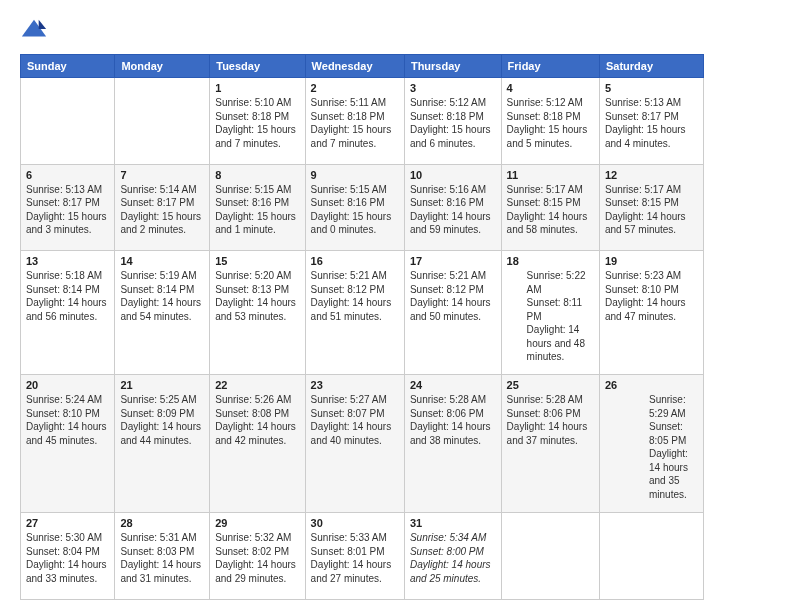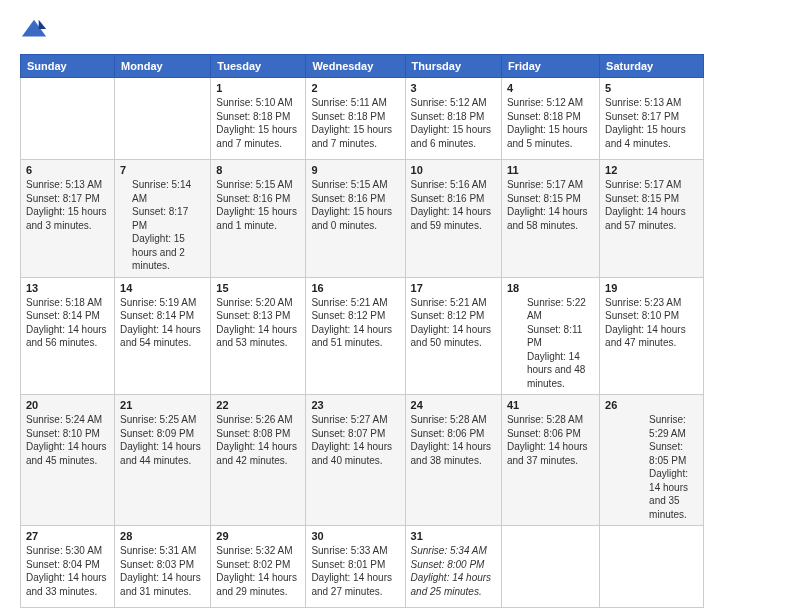--- a/index.html
+++ b/index.html
@@ -183,21 +183,21 @@
         </tr>
         <tr class="row-even">
           <td>
             <span class="day-num">6</span>
             <div class="day-info" style="white-space: pre-line;">Sunrise: 5:13 AM
 Sunset: 8:17 PM
 Daylight: 15 hours and 3 minutes.</div>
           </td>
           <td>
             <span class="day-num">7</span>
-            <div class="day-info" style="white-space: pre-line; margin-left: 12px;">Sunrise: 5:14 AM
+            <div class="day-info" style="white-space: pre-line;">Sunrise: 5:14 AM
 Sunset: 8:17 PM
 Daylight: 15 hours and 2 minutes.</div>
           </td>
           <td>
             <span class="day-num">8</span>
             <div class="day-info" style="white-space: pre-line;">Sunrise: 5:15 AM
 Sunset: 8:16 PM
 Daylight: 15 hours and 1 minute.</div>
           </td>
           <td>
@@ -294,21 +294,21 @@
 Sunset: 8:07 PM
 Daylight: 14 hours and 40 minutes.</div>
           </td>
           <td>
             <span class="day-num">24</span>
             <div class="day-info" style="white-space: pre-line;">Sunrise: 5:28 AM
 Sunset: 8:06 PM
 Daylight: 14 hours and 38 minutes.</div>
           </td>
           <td>
-            <span class="day-num">41</span>
+            <span class="day-num">25</span>
             <div class="day-info" style="white-space: pre-line;">Sunrise: 5:28 AM
 Sunset: 8:06 PM
 Daylight: 14 hours and 37 minutes.</div>
           </td>
           <td>
             <span class="day-num">26</span>
             <div class="day-info" style="white-space: pre-line; margin-left: 44px;">Sunrise: 5:29 AM
 Sunset: 8:05 PM
 Daylight: 14 hours and 35 minutes.</div>
           </td>

